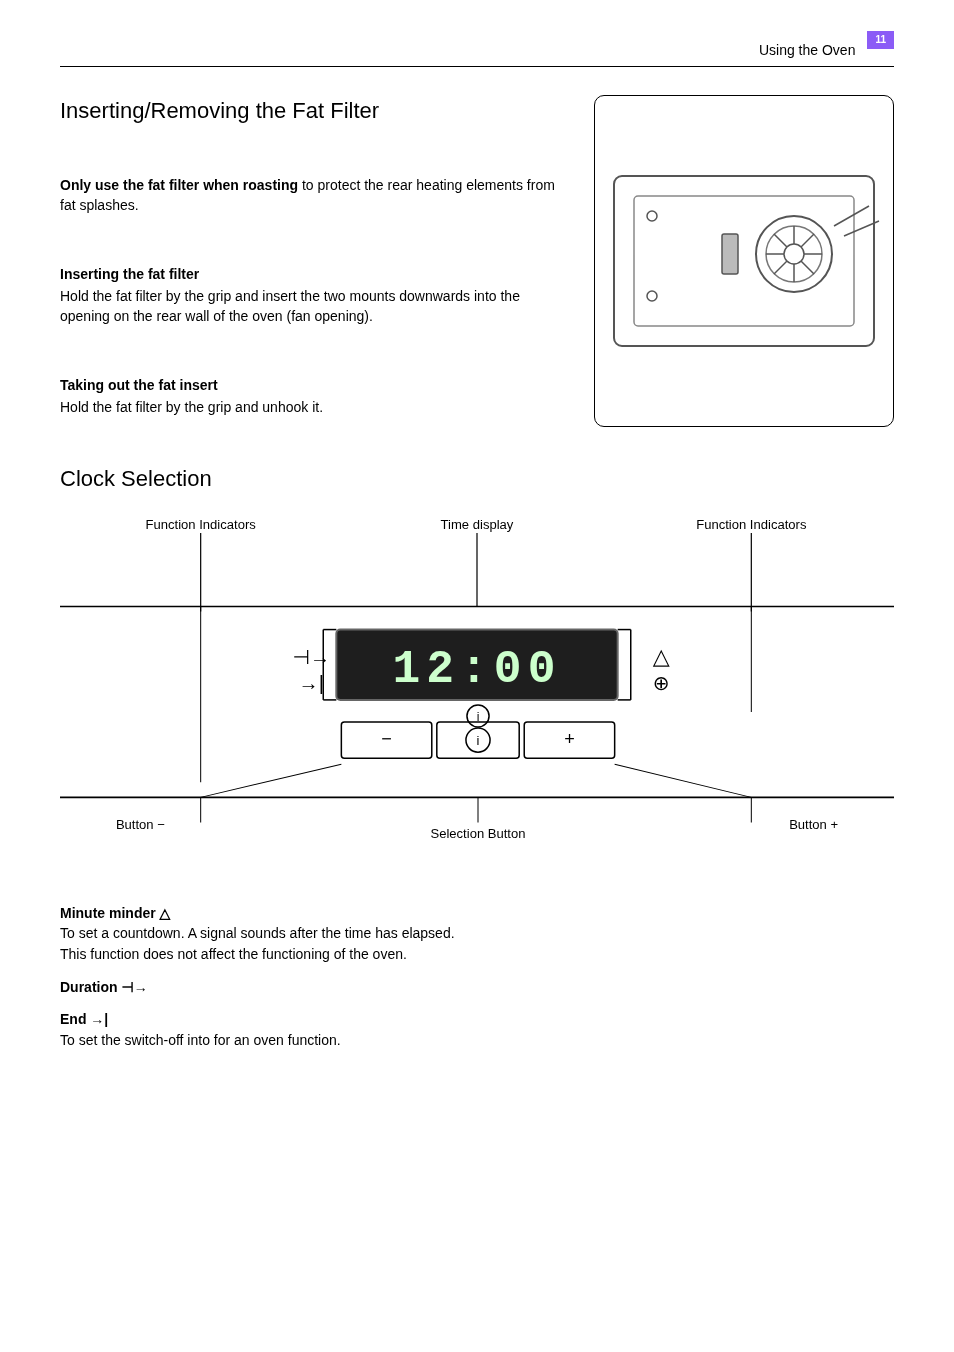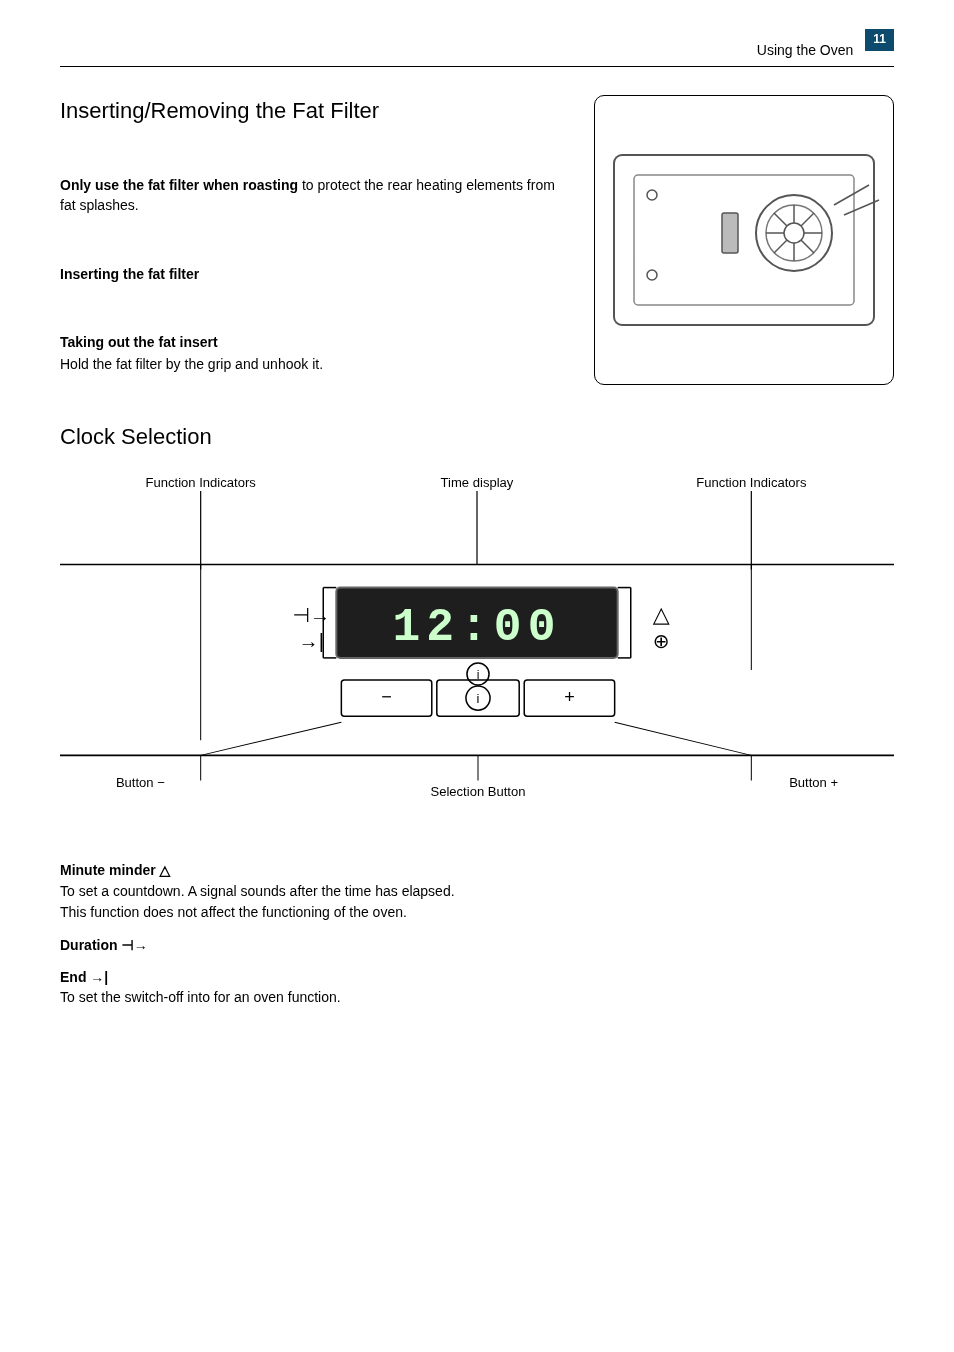--- a/index.html
+++ b/index.html
@@ -22,23 +22,23 @@
       border-bottom: 1.5px solid #000;
       padding-bottom: 6px;
       margin-bottom: 28px;
     }
     .header-title {
       font-size: 14px;
       margin-right: 12px;
       margin-top: 20px;
     }
     .header-page-num {
-      background: #0c4a6e;
+      background: #8b5cf6;
       color: #fff;
-      font-size: 12px;
+      font-size: 10px;
       font-weight: bold;
       padding: 2px 8px;
     }
 
     
     .section-title {
       font-size: 22px;
       font-weight: normal;
       margin-bottom: 16px;
     }
@@ -121,20 +121,21 @@
 </div>
 
 <div class="fat-filter-section">
   <div class="fat-filter-text">
     <h2 class="section-title">Inserting/Removing the Fat Filter</h2>
     <p>
       <span class="bold-lead">Only use the fat filter when roasting</span><span> to protect the rear heating elements from fat splashes.</span>
     </p>
     <p>
       <span class="sub-heading">Inserting the fat filter</span>
+      <span>Hold the fat filter by the grip and insert the two mounts downwards into the opening on the rear wall of the oven (fan opening).</span>
     </p>
     <p>
       <span class="sub-heading">Taking out the fat insert</span>
       <span>Hold the fat filter by the grip and unhook it.</span>
     </p>
   </div>
   <div class="fat-filter-image">
 
     <svg class="oven-svg" viewBox="0 0 280 190">
 

